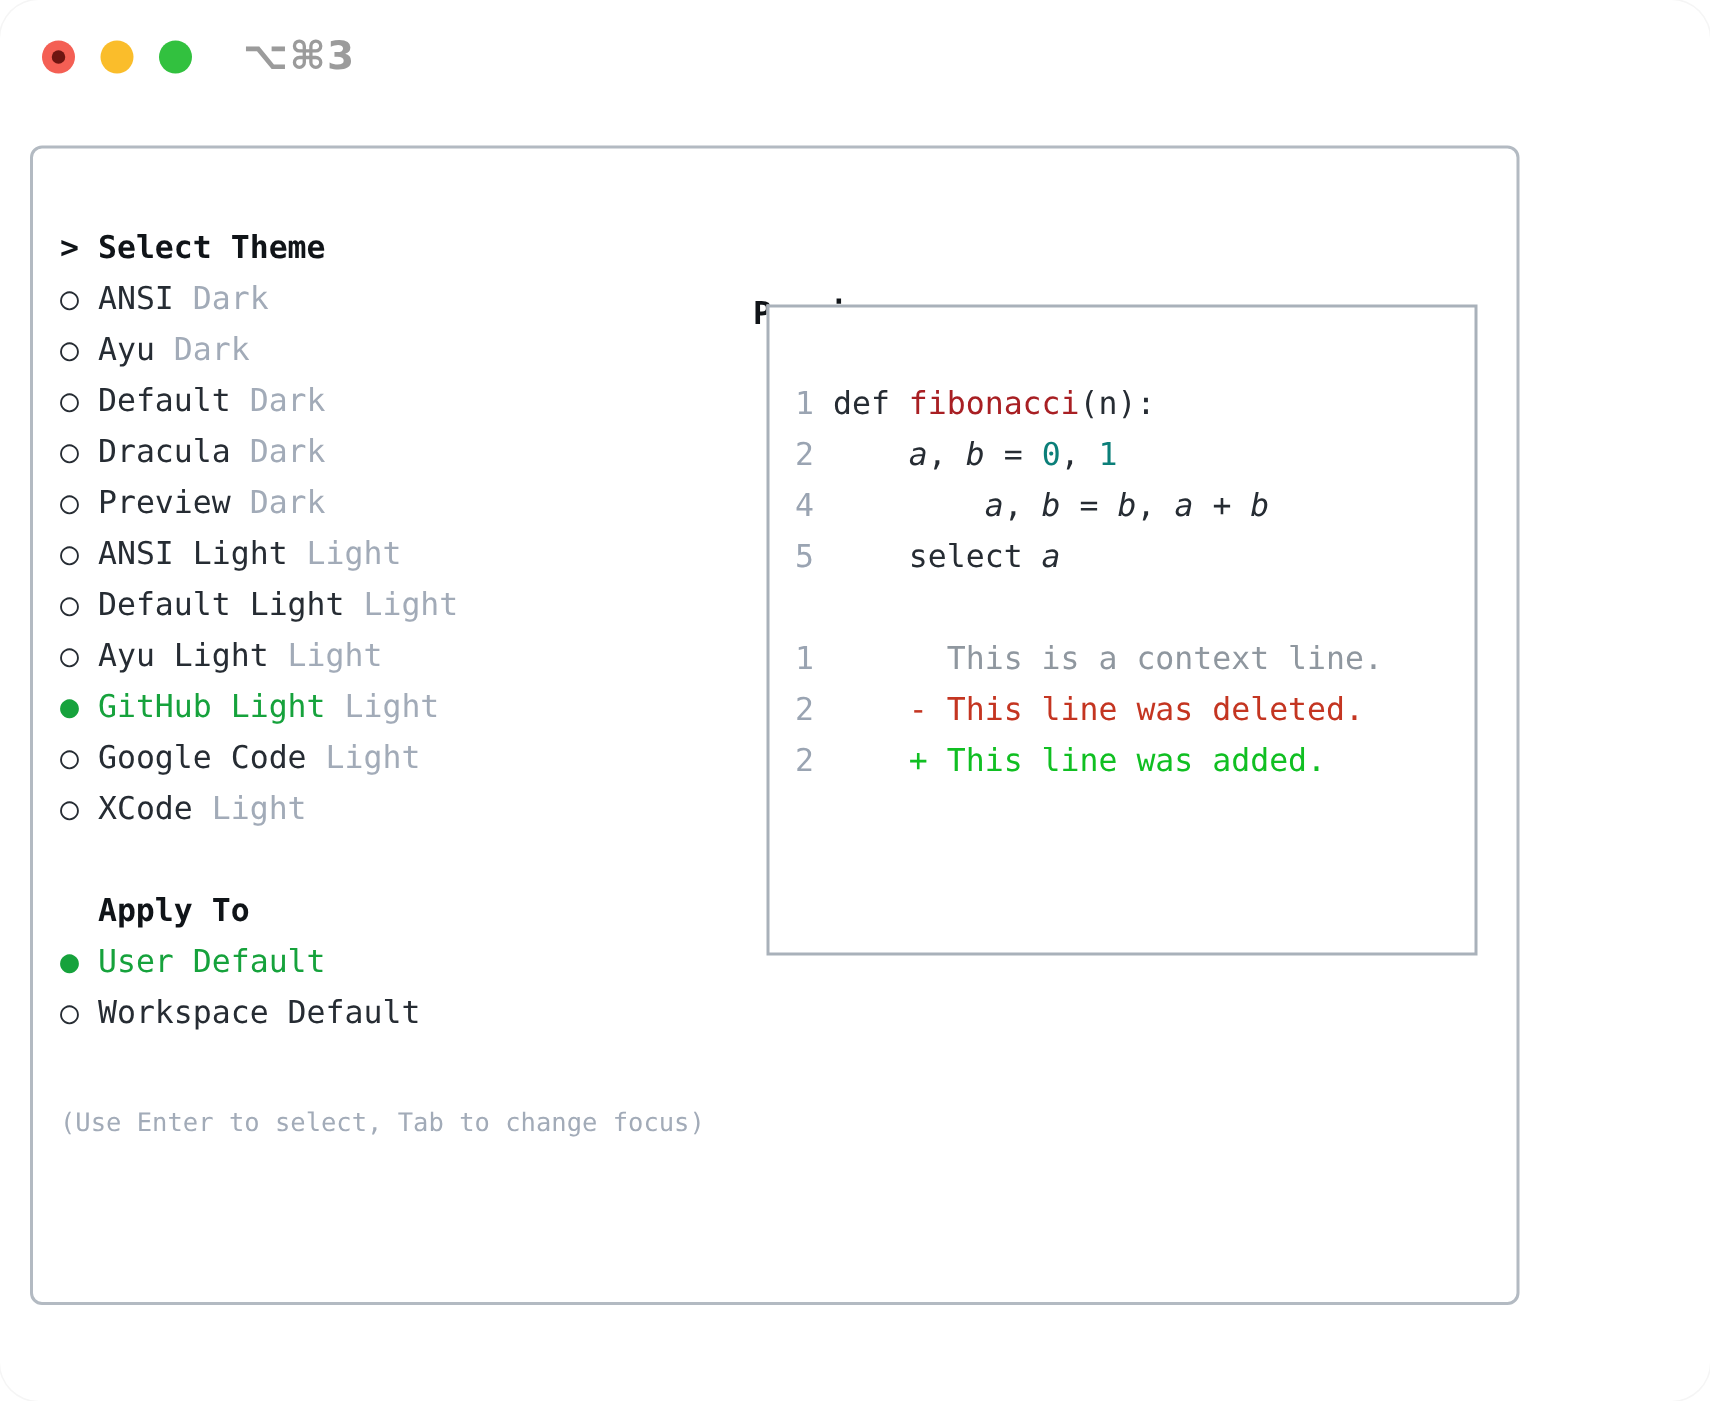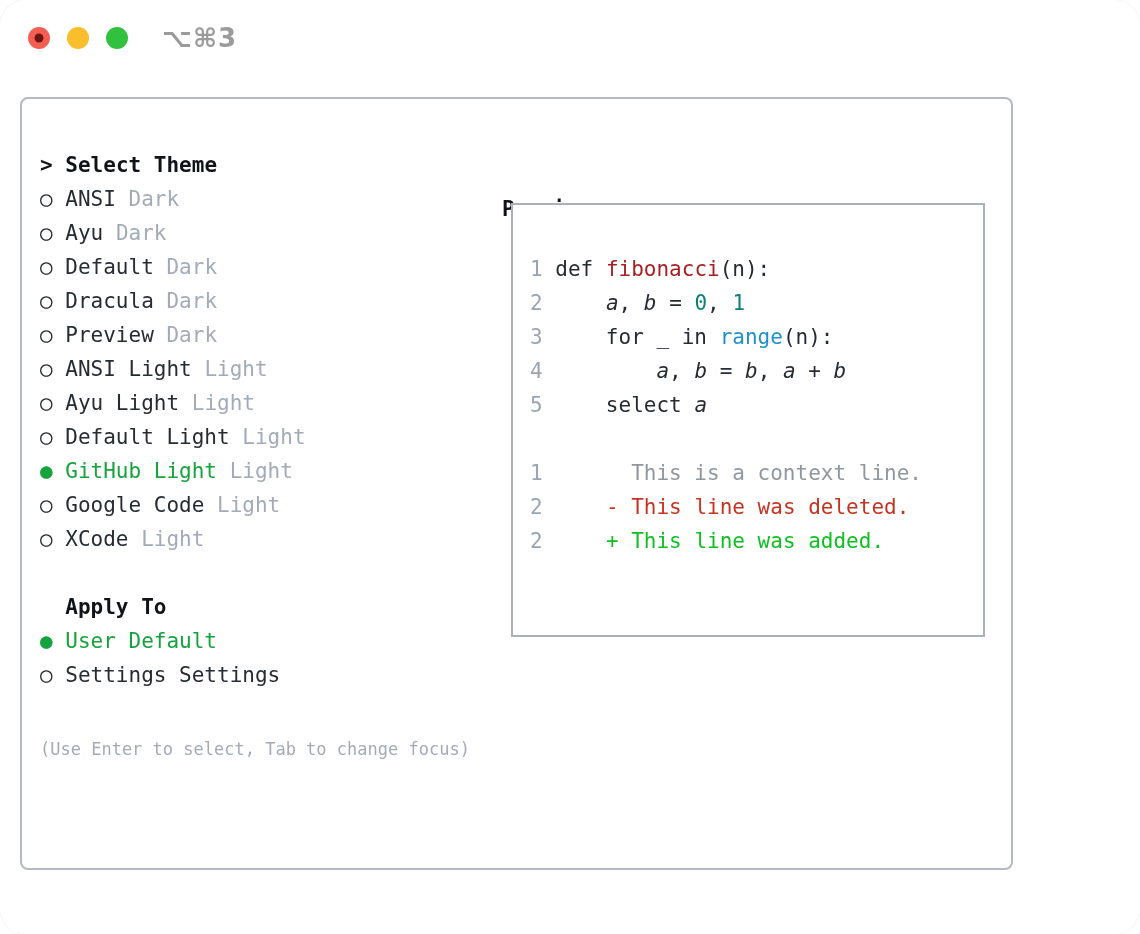--- a/index.html
+++ b/index.html
@@ -78,45 +78,44 @@
     <div class="left-col">
       <div class="row hdr"><span class="hdr">&gt;</span><span> </span><span>Select Theme</span></div>
 
       <div id="theme-list">
           <div class="row theme-item"><span class="bullet">○</span><span class="name"> ANSI</span><span class="tag"> Dark</span></div>
           <div class="row theme-item"><span class="bullet">○</span><span class="name"> Ayu</span><span class="tag"> Dark</span></div>
           <div class="row theme-item"><span class="bullet">○</span><span class="name"> Default</span><span class="tag"> Dark</span></div>
           <div class="row theme-item"><span class="bullet">○</span><span class="name"> Dracula</span><span class="tag"> Dark</span></div>
           <div class="row theme-item"><span class="bullet">○</span><span class="name"> Preview</span><span class="tag"> Dark</span></div>
           <div class="row theme-item"><span class="bullet">○</span><span class="name"> ANSI Light</span><span class="tag"> Light</span></div>
+          <div class="row theme-item"><span class="bullet">○</span><span class="name"> Default Light</span><span class="tag"> Light</span></div>
           <div class="row theme-item"><span class="bullet">○</span><span class="name"> Ayu Light</span><span class="tag"> Light</span></div>
-          <div class="row theme-item"><span class="bullet">○</span><span class="name"> Default Light</span><span class="tag"> Light</span></div>
           <div class="row theme-item selected"><span class="bullet">●</span><span class="name"> GitHub Light</span><span class="tag"> Light</span></div>
           <div class="row theme-item"><span class="bullet">○</span><span class="name"> Google Code</span><span class="tag"> Light</span></div>
           <div class="row theme-item"><span class="bullet">○</span><span class="name"> XCode</span><span class="tag"> Light</span></div>
         </div>
 
       <div class="spacer"></div>
 
       <div class="row hdr"><span>  </span><span>Apply To</span></div>
 
       <div id="apply-list">
           <div class="row apply-item selected"><span class="bullet">●</span><span class="name"> User Default</span></div>
-          <div class="row apply-item"><span class="bullet">○</span><span class="name"> Settings Settings</span></div>
+          <div class="row apply-item"><span class="bullet">○</span><span class="name"> Workspace Default</span></div>
         </div>
 
       <div class="help">(Use Enter to select, Tab to change focus)</div>
     </div>
 
     <div class="preview-title row hdr">Preview</div>
 
     <div class="preview-box" id="preview-box">
         <div class="code-line"><span class="ln">1</span><span class="code"> def </span><span class="fn">fibonacci</span><span class="code">(n):</span></div>
         <div class="code-line"><span class="ln">2</span><span class="code">     </span><span class="var">a</span><span class="code">, </span><span class="var">b</span><span class="code"> = </span><span class="lit">0</span><span class="code">, </span><span class="lit">1</span></div>
-        <div class="code-line"><span class="ln">3</span><span class="code">     for _ in </span><span class="builtin">range</span><span class="code">(n):</span></div>
         <div class="code-line"><span class="ln">4</span><span class="code">         </span><span class="var">a</span><span class="code">, </span><span class="var">b</span><span class="code"> = </span><span class="var">b</span><span class="code">, </span><span class="var">a</span><span class="code"> + </span><span class="var">b</span></div>
         <div class="code-line"><span class="ln">5</span><span class="code">     select </span><span class="var">a</span></div>
         <div class="code-line"><span class="ln"></span></div>
         <div class="code-line"><span class="ln">1</span><span class="context">       This is a context line.</span></div>
         <div class="code-line"><span class="ln">2</span><span class="code">     </span><span class="del">- This line was deleted.</span></div>
         <div class="code-line"><span class="ln">2</span><span class="code">     </span><span class="add">+ This line was added.</span></div>
       </div>
 
   </div>
 </div>

